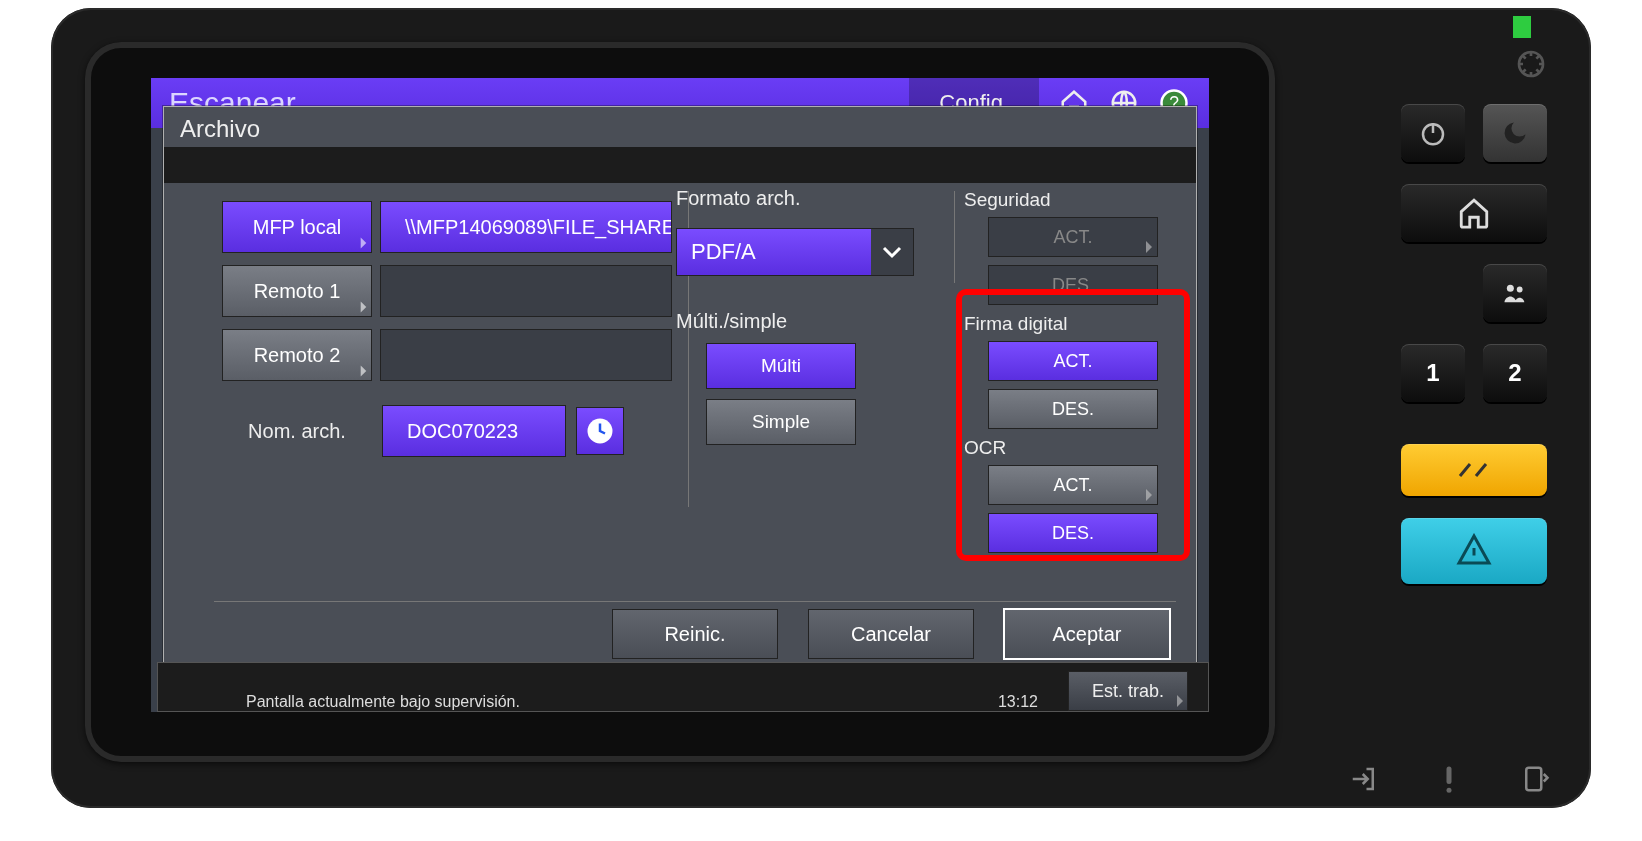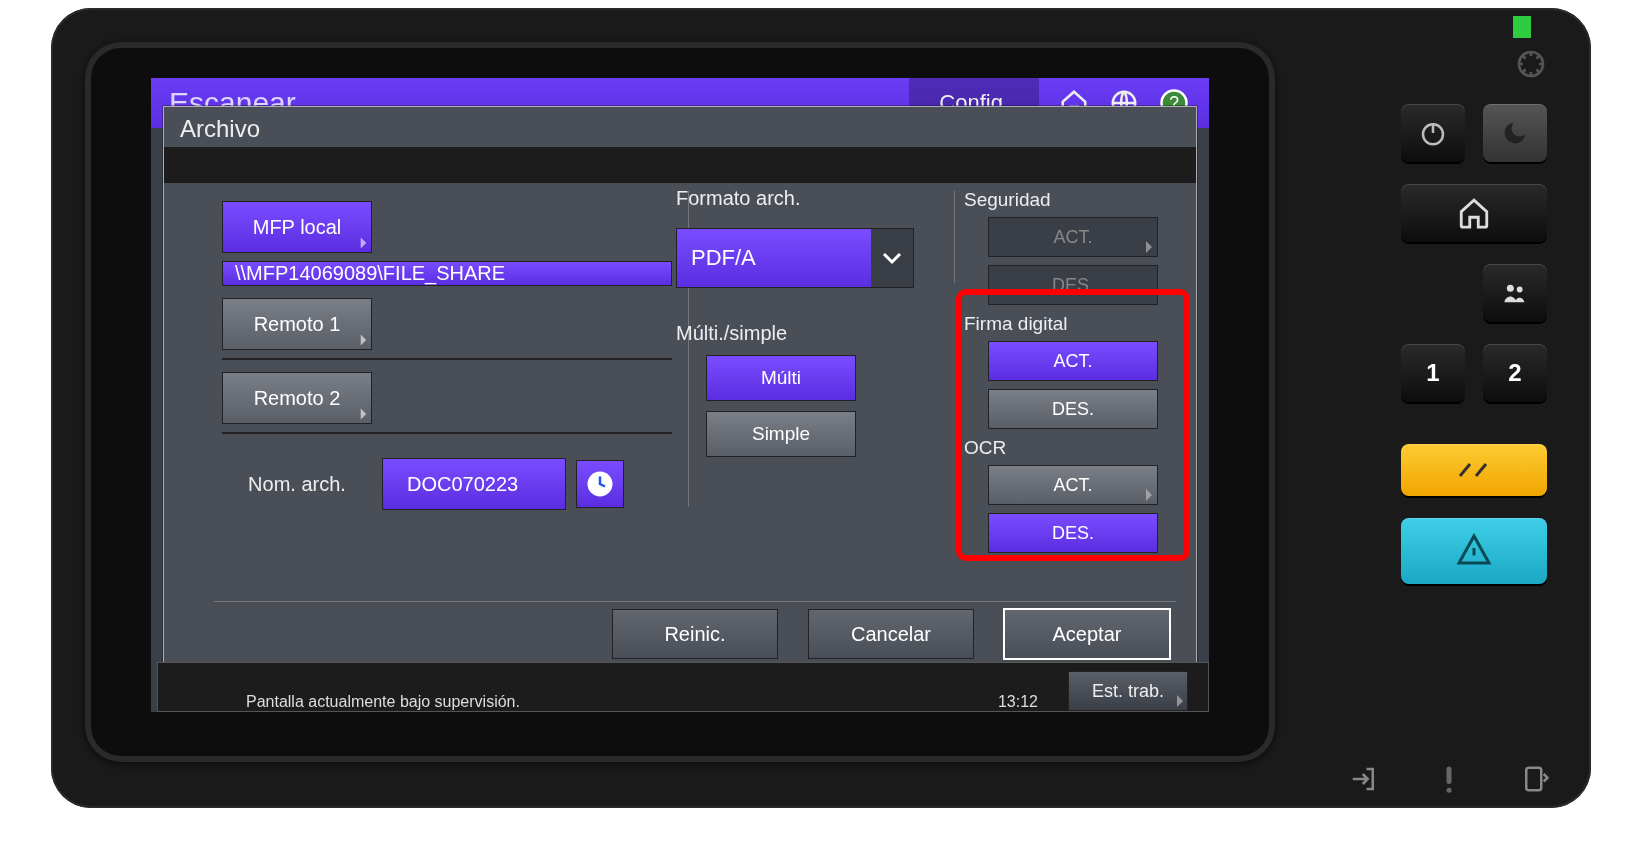--- a/index.html
+++ b/index.html
@@ -76,37 +76,37 @@
   .dialog-body {
     position: relative;
     padding-top: 18px;
     height: 398px;
   }
 
   .col-left {
     position: absolute;
     left: 58px; top: 18px; width: 450px;
   }
-  .dest-row { display: flex; gap: 8px; margin-bottom: 12px; flex-direction: column; }
+  .dest-row { display: flex; gap: 8px; margin-bottom: 12px; }
   .dest-btn {
     width: 150px; height: 52px;
     display: flex; align-items: center; justify-content: center;
     font-size: 20px; color: #fff;
     position: relative;
     border: 1px solid #222;
   }
   .dest-btn .chev {
     position: absolute; right: 4px; bottom: 2px;
     width: 0; height: 0; border-left: 7px solid rgba(255,255,255,0.6);
     border-top: 7px solid transparent; border-bottom: 7px solid transparent;
     transform: scale(0.8);
   }
   .dest-val {
     flex: 1; height: 52px;
-    display: flex; align-items: center; padding: 0 12px;
+    display: flex; align-items: center; padding: 0 24px;
     font-size: 20px; color: #fff;
     border: 1px solid #222;
     overflow: hidden; white-space: nowrap;
   }
   .purple-grad { background: linear-gradient(to bottom, #7a4cff, #5a2ee0); }
   .gray-grad { background: linear-gradient(to bottom, #7a7e86, #5a5e66); }
   .dark-gray { background: #3a3e46; }
 
   .name-row { display: flex; align-items: center; gap: 10px; margin-top: 24px; }
   .name-label { width: 150px; font-size: 20px; color: #eee; text-align: center; }
@@ -123,21 +123,21 @@
     display: flex; align-items: center; justify-content: center;
   }
 
   .vdiv1 { position: absolute; left: 524px; top: 8px; height: 316px; width: 1px; background: #777; }
   .vdiv2 { position: absolute; left: 790px; top: 8px; height: 92px; width: 1px; background: #777; }
 
   .col-mid { position: absolute; left: 512px; top: 4px; width: 240px; }
   .sec-label { font-size: 20px; color: #eee; margin-bottom: 10px; }
 
   .select-btn {
-    width: 238px; height: 60px;
+    width: 238px; height: 48px;
     background: linear-gradient(to bottom, #7a4cff, #5a2ee0);
     border: 1px solid #222; color: #fff; font-size: 22px;
     display: flex; align-items: center; padding: 0 14px;
     margin-top: 18px;
     position: relative;
   }
   .select-chev {
     position: absolute; right: 0; top: 0; width: 42px; height: 100%;
     background: #3a3e46;
     display: flex; align-items: center; justify-content: center;

